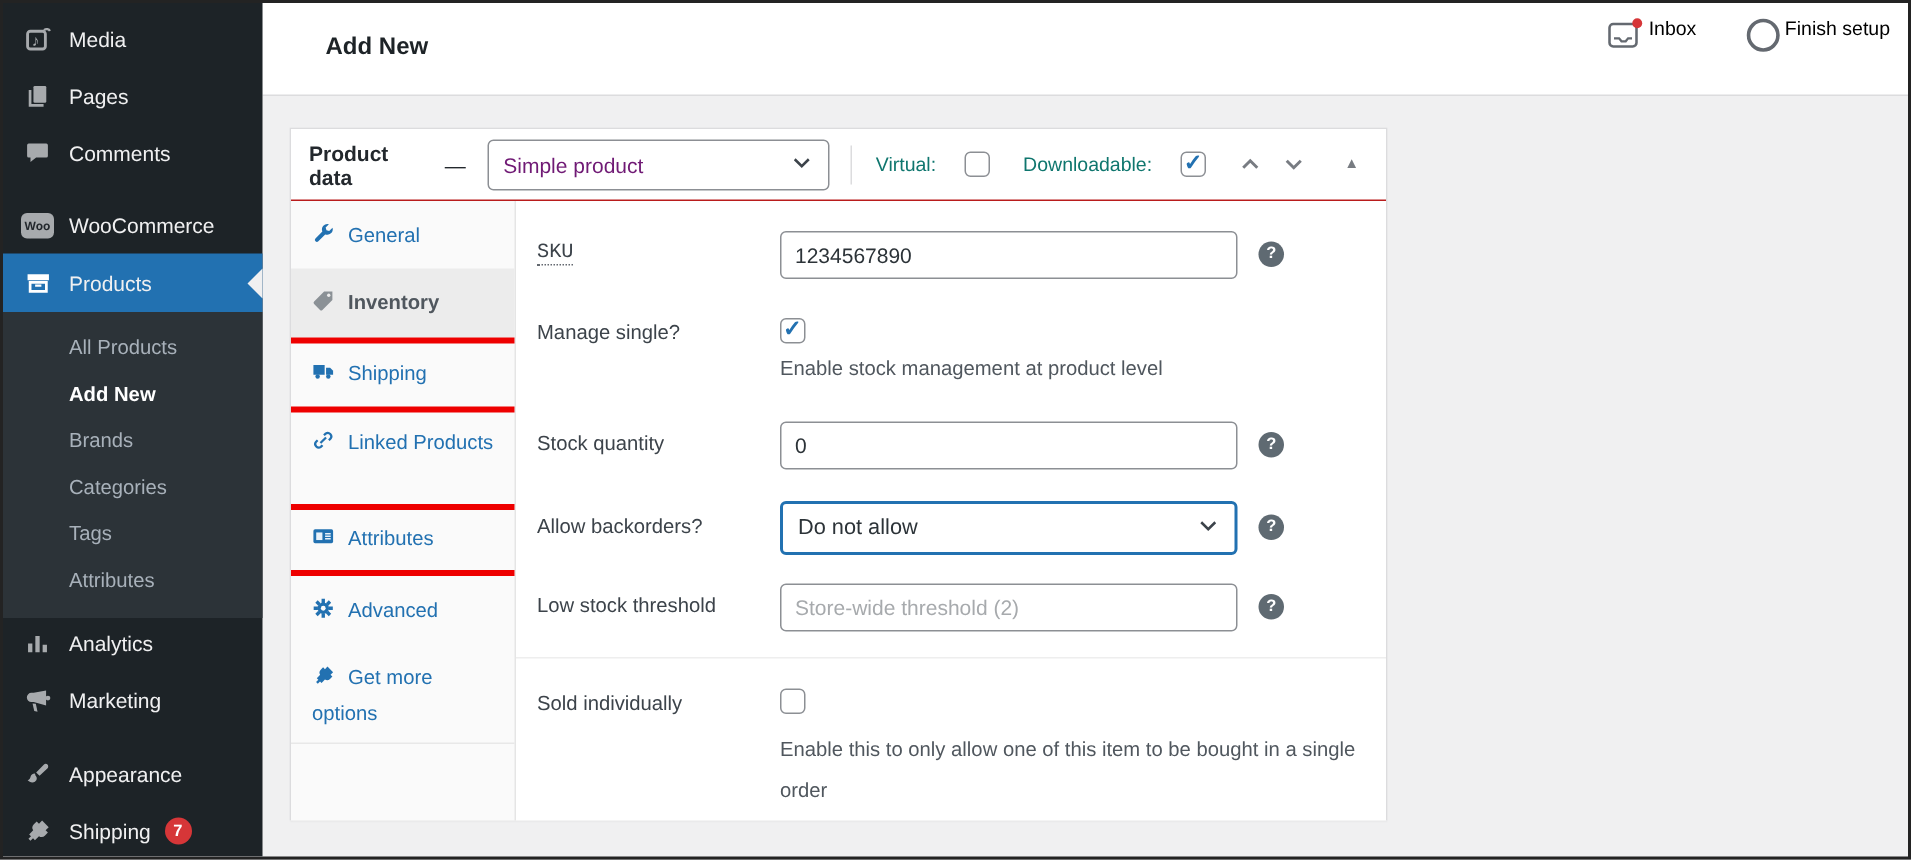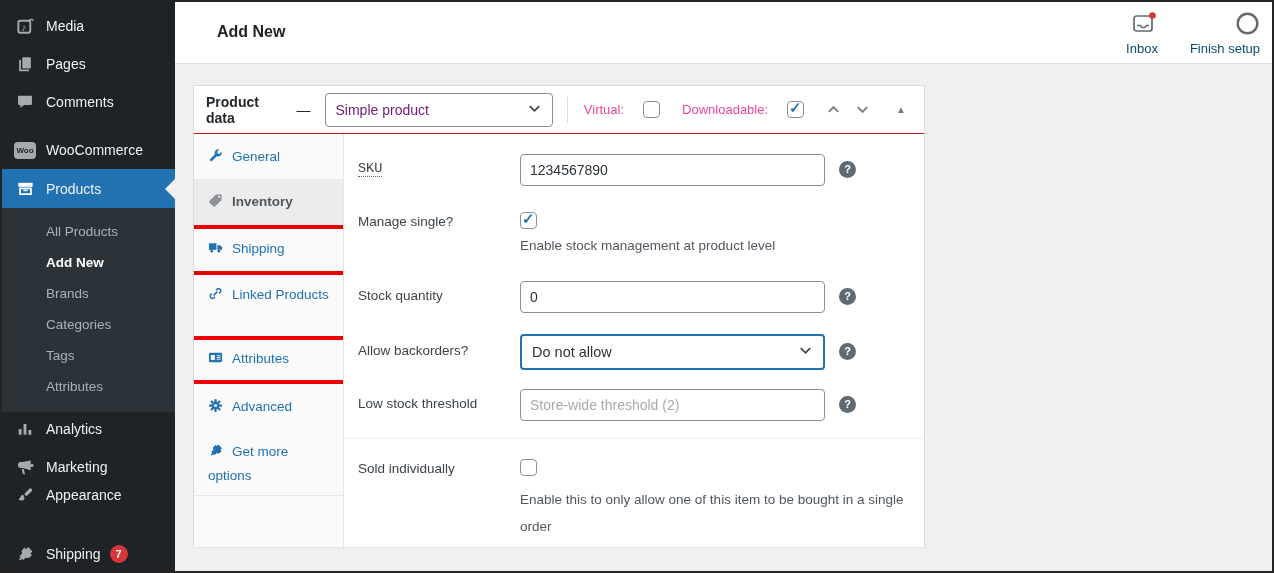--- a/index.html
+++ b/index.html
@@ -17,30 +17,30 @@
   .sub-item { height:31px; line-height:31px; padding-left:44px; color:#a8b1ba; font-size:13.5px; cursor:pointer; }
   .sub-item.current { color:#ffffff; font-weight:bold; }
   .badge { display:inline-block; margin-left:9px; min-width:18px; height:18px; line-height:18px; border-radius:50%; background:#d63638; color:#fff; font-size:11px; font-weight:bold; text-align:center; }
   .woo-badge { width:27px; height:17px; background:#a7aaad; border-radius:4px; color:#23282d; font-size:8px; font-weight:bold; display:flex; align-items:center; justify-content:center; position:relative; }
   .woo-badge::after { content:""; position:absolute; left:4px; bottom:-4px; border:4px solid transparent; border-top-color:#a7aaad; border-left-width:2px; border-right-width:2px; }
 
   
   .topbar { position:absolute; left:173px; right:0; top:0; height:62px; background:#fff; border-bottom:1px solid #dcdcde; z-index:2; }
   .topbar-title { position:absolute; left:42px; top:21px; font-size:16px; font-weight:600; color:#1d2327; }
   .topbar-actions { position:absolute; top:9px; right:12px; display:flex; gap:32px; }
-  .tb-action { display:flex; flex-direction:column; align-items:flex-end; gap:2px; color:#0c4a6e; font-size:13px; cursor:pointer; }
+  .tb-action { display:flex; flex-direction:row; align-items:flex-start; gap:2px; color:#000000; font-size:13px; cursor:pointer; }
 
   
   .metabox { position:absolute; left:191px; top:83px; width:732px; height:462px; background:#fff; border:1px solid #dcdcde; box-shadow:0 1px 1px rgba(0,0,0,.04); }
   .mb-header { height:48px; display:flex; align-items:center; padding:0 12px; border-bottom:1px solid #b91c1c; }
   .mb-title { font-size:14px; font-weight:bold; color:#23282d; }
   .mb-dash { font-size:14px; color:#23282d; margin-left:6px; }
   .type-select { margin-left:14px; width:231px; height:34px; border:1px solid #8c8f94; border-radius:4px; background:#fff; display:flex; align-items:center; justify-content:space-between; padding:0 10px; font-size:14px; color:#701a75; cursor:pointer; }
   .vsep { width:1px; height:26px; background:#dcdcde; margin:0 16px 0 14px; }
-  .check-inline { display:flex; align-items:center; gap:19px; font-size:13px; color:#ec4899; margin-right:22px; cursor:pointer; }
+  .check-inline { display:flex; align-items:center; gap:19px; font-size:13px; color:#0f766e; margin-right:22px; cursor:pointer; }
   .cb { width:17px; height:17px; border:1px solid #8c8f94; border-radius:4px; background:#fff; position:relative; flex:none; cursor:pointer; }
   .cb.on::after { content:"✓"; position:absolute; left:1px; top:-3px; font-size:15px; font-weight:bold; color:#2271b1; }
   .mb-arrows { margin-left:auto; display:flex; align-items:center; gap:14px; padding-right:6px; }
   .mb-arrows .a { cursor:pointer; display:flex; }
   .tri { color:#787c82; font-size:10px; margin-left:12px; cursor:pointer; }
 
   .mb-body { display:flex; height:413px; }
   .tabs { width:150px; background:#fafafa; border-right:1px solid #e5e5e5; display:flex; flex-direction:column; flex:none; }
   .tab { font-size:13.5px; color:#2271b1; line-height:22px; padding:12px 8px 0 14px; cursor:pointer; overflow:hidden; }
   .tab .tic { display:inline-block; vertical-align:-2px; margin-right:9px; }
@@ -142,21 +142,21 @@
       <span class="ic">
         <svg width="19" height="19" viewBox="0 0 20 20">
             <path d="M15.5 2.5v10.5L6.8 10.5H5.2a3.2 3.2 0 0 1 0-6.4h1.6z" fill="#a7aaad"></path>
             <path d="M6 11.5l1.2 5.3 2.3.6-1.2-5.6z" fill="#a7aaad"></path>
             <circle cx="16.8" cy="7.8" r="1.7" fill="#a7aaad"></circle>
           </svg>
       </span>
       <span>Marketing</span>
     </div>
 
-    <div class="side-item" style="top:474px">
+    <div class="side-item" style="top:495px">
       <span class="ic">
         <svg width="18" height="18" viewBox="0 0 20 20">
             <path d="M17.6 3.2c-1-1-2.1-.9-2.8-.2L9 8.8l2.5 2.5 5.8-5.3c.8-.8.8-1.9.3-2.8z" fill="#a7aaad"></path>
             <path d="M8.1 9.7c-1.9.1-2.9 1-3.3 2.6-.3 1.3-.9 2-2.1 2.4 1.3 1.5 3.8 2 5.4 1 1.5-1 1.9-3 .5-4.4z" fill="#a7aaad"></path>
           </svg>
       </span>
       <span>Appearance</span>
     </div>
 
     <div class="side-item" style="top:533px">

